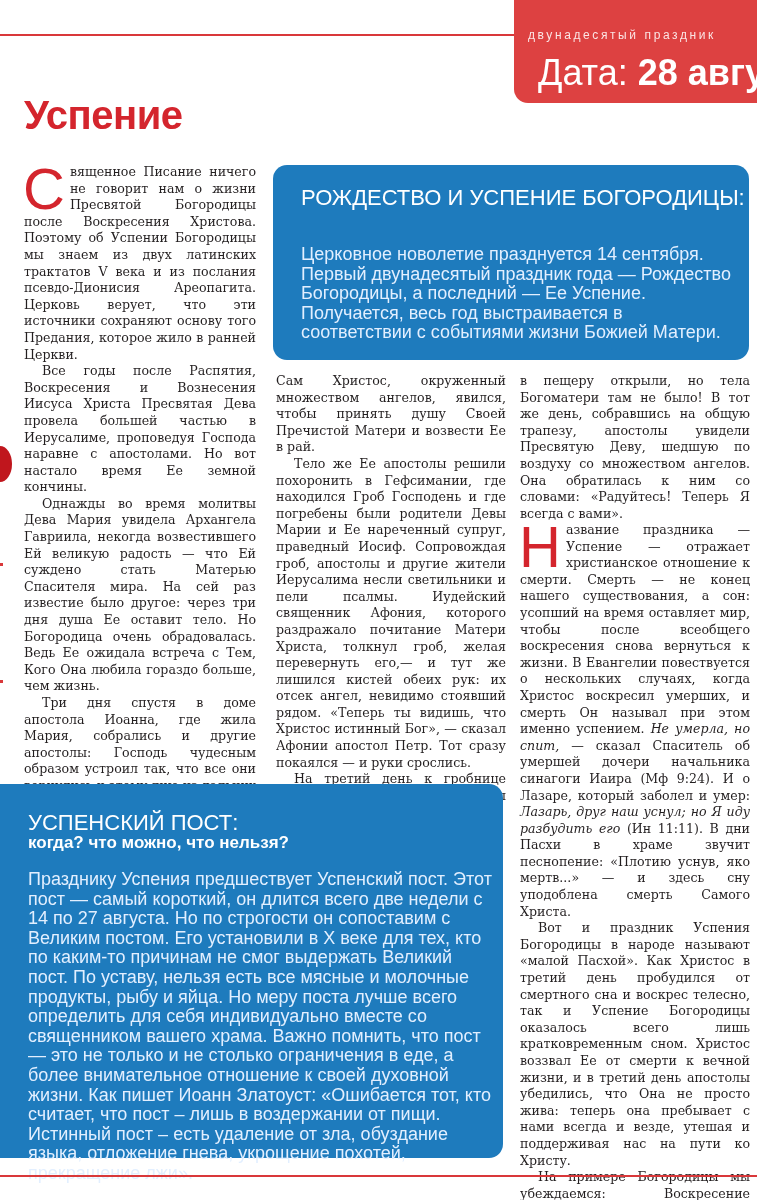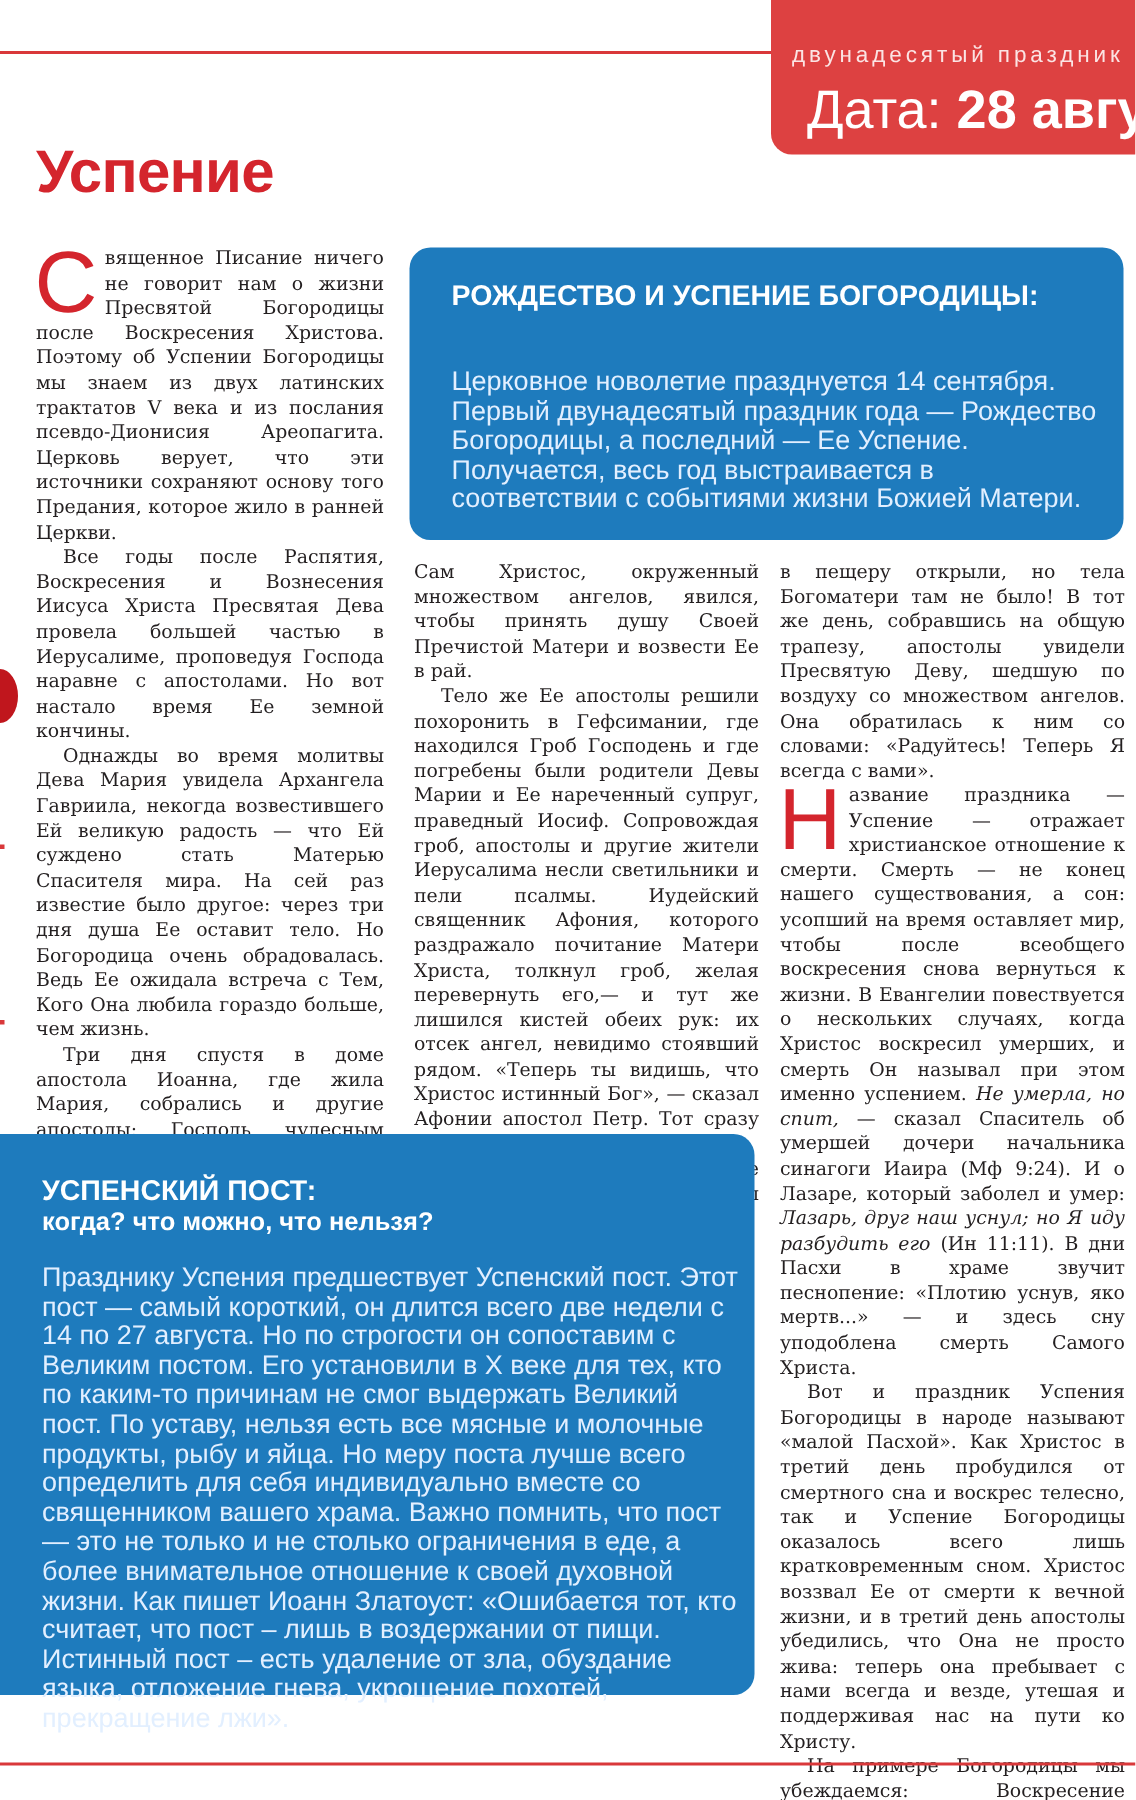--- a/index.html
+++ b/index.html
@@ -1,34 +1,34 @@
 <!DOCTYPE html>
 <html><head>
 <meta charset="utf-8">
 <style>
   html, body { margin:0; padding:0; }
   body { width:757px; height:1200px; position:relative; background:#ffffff; overflow:hidden; font-family:"DejaVu Serif", serif; color:#231f20; }
   .top-rule { position:absolute; left:0; top:34px; width:520px; height:2px; background:#d9383a; }
   .badge { position:absolute; left:514px; top:0; width:243px; height:103px; background:#dd4141; border-bottom-left-radius:14px; color:#fff; font-family:"Liberation Sans", sans-serif; }
-  .badge .kicker { position:absolute; left:14px; top:28px; font-size:15px; letter-spacing:2.6px; white-space:nowrap; color:#fbe4e4; }
+  .badge .kicker { position:absolute; left:14px; top:28px; font-size:12px; letter-spacing:2.6px; white-space:nowrap; color:#fbe4e4; }
   .badge .date { position:absolute; left:24px; top:52px; font-size:36px; white-space:nowrap; }
   .badge .date b { font-weight:bold; }
   .title { position:absolute; left:24px; top:56px; color:#d4252d; font-family:"Liberation Sans", sans-serif; font-size:40px; line-height:42px; font-weight:bold; letter-spacing:-0.5px;margin-top:38px; }
   .col { position:absolute; font-size:12.6px; line-height:16.6px; text-align:justify; }
   .col p { margin:0; text-indent:18px; }
   .col p.noind { text-indent:0; }
   .dropcap { float:left; color:#d4252d; font-family:"Liberation Sans", sans-serif; font-size:58px; line-height:48px; margin:1px 5px 0 -1px; text-indent:0; }
   .col1 { left:24px; top:164px; width:232px; }
   .col2 { left:276px; top:373px; width:230px; }
   .col3 { left:520px; top:373px; width:230px; }
   .col3b { left:520px; top:522px; width:230px; }
   .box { position:absolute; background:#1e7bbd; color:#fff; font-family:"Liberation Sans", sans-serif; }
   .box1 { left:273px; top:165px; width:476px; height:195px; border-radius:14px; }
-  .box2 { left:0; top:756px; width:503px; height:374px; border-top-right-radius:14px; border-bottom-right-radius:14px; }
-  .box h2 { margin:0; font-size:19px; line-height:21px; font-weight:bold; }
+  .box2 { left:0; top:784px; width:503px; height:374px; border-top-right-radius:14px; border-bottom-right-radius:14px; }
+  .box h2 { margin:0; font-size:22px; line-height:21px; font-weight:normal; }
   .box h3 { margin:0; font-size:17px; line-height:20px; font-weight:bold; }
   .box .body { font-size:18px; line-height:19.6px; color:#e2efff; }
   .box1 .head { position:absolute; left:28px; top:22px; }
   .box1 .body { position:absolute; left:28px; top:80px; width:430px; }
   .box2 .head { position:absolute; left:28px; top:28px; }
   .box2 .body { position:absolute; left:28px; top:86px; width:465px; }
   .bottom-rule { position:absolute; left:0; top:1175px; width:757px; height:2px; background:#d9383a; }
   .side-dot { position:absolute; left:-12px; top:446px; width:24px; height:36px; border-radius:50%; background:#c0161d; }
   .side-mark { position:absolute; left:0; width:3px; height:3px; background:#d9383a; }
   i { font-style:italic; }

